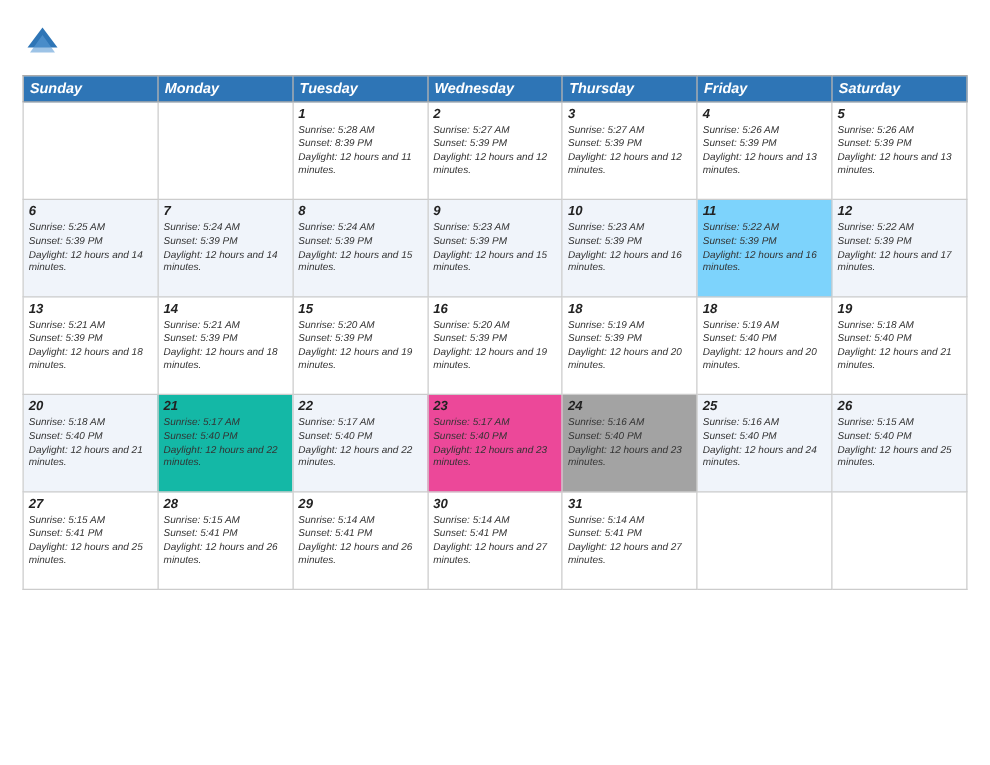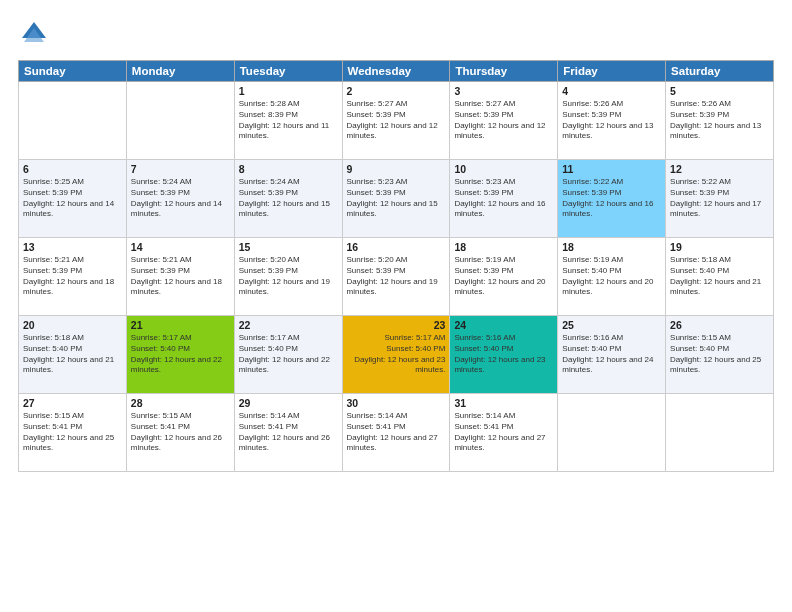--- a/index.html
+++ b/index.html
@@ -8,20 +8,21 @@
       background: #fff;
       width: 792px;
       height: 612px;
       overflow: hidden;
     }
     .page {
       width: 792px;
       height: 612px;
       background: #fff;
       padding: 18px 18px 10px 18px;
+      font-style: italic;
     }
     .header {
       display: flex;
       justify-content: space-between;
       align-items: flex-start;
       margin-bottom: 10px;
     }
     .logo {
       display: flex;
       align-items: center;
@@ -257,39 +258,39 @@
 Daylight: 12 hours and 21 minutes.</div>
           </td>
         </tr>
         <tr>
           <td style="background: rgb(240, 244, 250);">
             <span class="day-number">20</span>
             <div class="day-info" style="white-space: pre-line;">Sunrise: 5:18 AM
 Sunset: 5:40 PM
 Daylight: 12 hours and 21 minutes.</div>
           </td>
-          <td style="background: #84cc16; margin-top: 24px;">
+          <td style="background: #14b8a6; margin-top: 24px;">
             <span class="day-number">21</span>
             <div class="day-info" style="white-space: pre-line;">Sunrise: 5:17 AM
 Sunset: 5:40 PM
 Daylight: 12 hours and 22 minutes.</div>
           </td>
           <td style="background: rgb(240, 244, 250); margin-top: 44px;">
             <span class="day-number">22</span>
             <div class="day-info" style="white-space: pre-line;">Sunrise: 5:17 AM
 Sunset: 5:40 PM
 Daylight: 12 hours and 22 minutes.</div>
           </td>
-          <td style="background: #eab308; text-align: right;">
+          <td style="background: #ec4899;">
             <span class="day-number">23</span>
             <div class="day-info" style="white-space: pre-line;">Sunrise: 5:17 AM
 Sunset: 5:40 PM
 Daylight: 12 hours and 23 minutes.</div>
           </td>
-          <td style="background: #14b8a6;">
+          <td style="background: #a3a3a3;">
             <span class="day-number">24</span>
             <div class="day-info" style="white-space: pre-line;">Sunrise: 5:16 AM
 Sunset: 5:40 PM
 Daylight: 12 hours and 23 minutes.</div>
           </td>
           <td style="background: rgb(240, 244, 250);">
             <span class="day-number">25</span>
             <div class="day-info" style="white-space: pre-line;">Sunrise: 5:16 AM
 Sunset: 5:40 PM
 Daylight: 12 hours and 24 minutes.</div>

